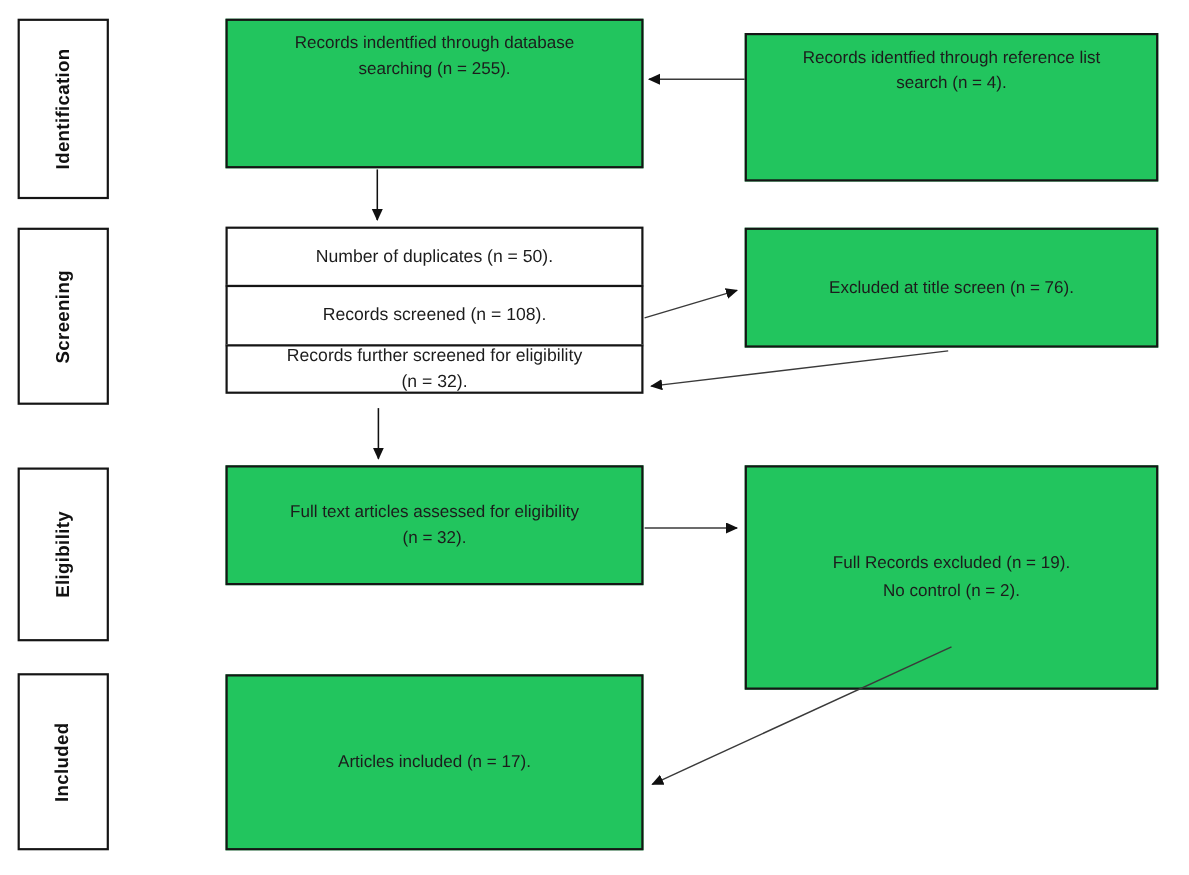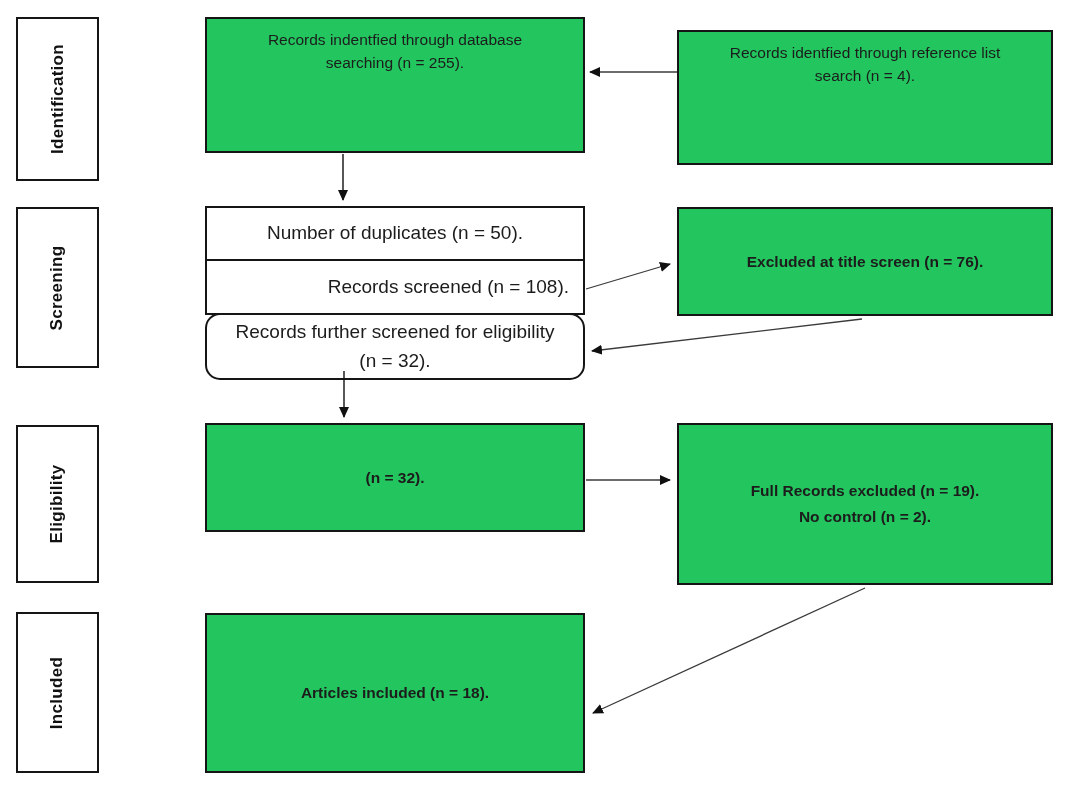--- a/index.html
+++ b/index.html
@@ -45,33 +45,32 @@
     text-align: center;
     display: flex;
     flex-direction: column;
     justify-content: flex-start;
     padding: 9px 14px;
   }
   .tbox.center {
     justify-content: center;
     padding-top: 2px;
     padding-bottom: 2px;
-    font-weight: bold;
   }
   .tbox.loose {
     line-height: 1.68;
   }
   .main-col { left: 205px; width: 380px; }
   .right-col { left: 677px; width: 376px; }
   .compartment {
     position: absolute;
     border: 2px solid #151515;
     box-sizing: border-box;
     background: #ffffff;
-    font-size: 19px;
+    font-size: 16px;
     line-height: 1.5;
     text-align: center;
     display: flex;
     flex-direction: column;
     justify-content: center;
     padding: 2px 14px;
   }
   #arrow-layer {
     position: absolute;
     left: 0;
@@ -101,46 +100,47 @@
   </div>
 
   <div class="tbox main-col" style="top:17px;height:136px;">
       <span class="tline">Records indentfied through database</span>
       <span class="tline">searching (n = 255).</span>
     </div>
 
   <div class="compartment main-col" style="top:206px;height:55px;">
       <span class="tline">Number of duplicates (n = 50).</span>
     </div>
-  <div class="compartment main-col" style="top:259px;height:56px;align-items:flex-end;">
+  <div class="compartment main-col" style="top:259px;height:56px;">
       <span class="tline">Records screened (n = 108).</span>
     </div>
-  <div class="compartment main-col" style="top:313px;height:67px;border-radius:15px;">
+  <div class="compartment main-col" style="top:313px;height:45px;">
       <span class="tline">Records further screened for eligibility</span>
       <span class="tline">(n = 32).</span>
     </div>
 
   <div class="tbox center main-col" style="top:423px;height:109px;">
+      <span class="tline">Full text articles assessed for eligibility</span>
       <span class="tline">(n = 32).</span>
     </div>
 
   <div class="tbox center main-col" style="top:613px;height:160px;">
-      <span class="tline">Articles included (n = 18).</span>
+      <span class="tline">Articles included (n = 17).</span>
     </div>
 
   <div class="tbox right-col" style="top:30px;height:135px;">
       <span class="tline">Records identfied through reference list</span>
       <span class="tline">search (n = 4).</span>
     </div>
 
   <div class="tbox center right-col" style="top:207px;height:109px;">
       <span class="tline">Excluded at title screen (n = 76).</span>
     </div>
 
-  <div class="tbox center loose right-col" style="top:423px;height:162px;">
+  <div class="tbox center loose right-col" style="top:423px;height:204px;">
       <span class="tline">Full Records excluded (n = 19).</span>
       <span class="tline">No control (n = 2).</span>
     </div>
 
   <svg id="arrow-layer" viewBox="0 0 1081 795" xmlns="http://www.w3.org/2000/svg">
     <defs>
       <marker id="ah" markerUnits="userSpaceOnUse" markerWidth="12" markerHeight="11" refX="10" refY="5" orient="auto">
         <path d="M0,0 L11,5 L0,10 Z" fill="#101010"></path>
       </marker>
     </defs>

